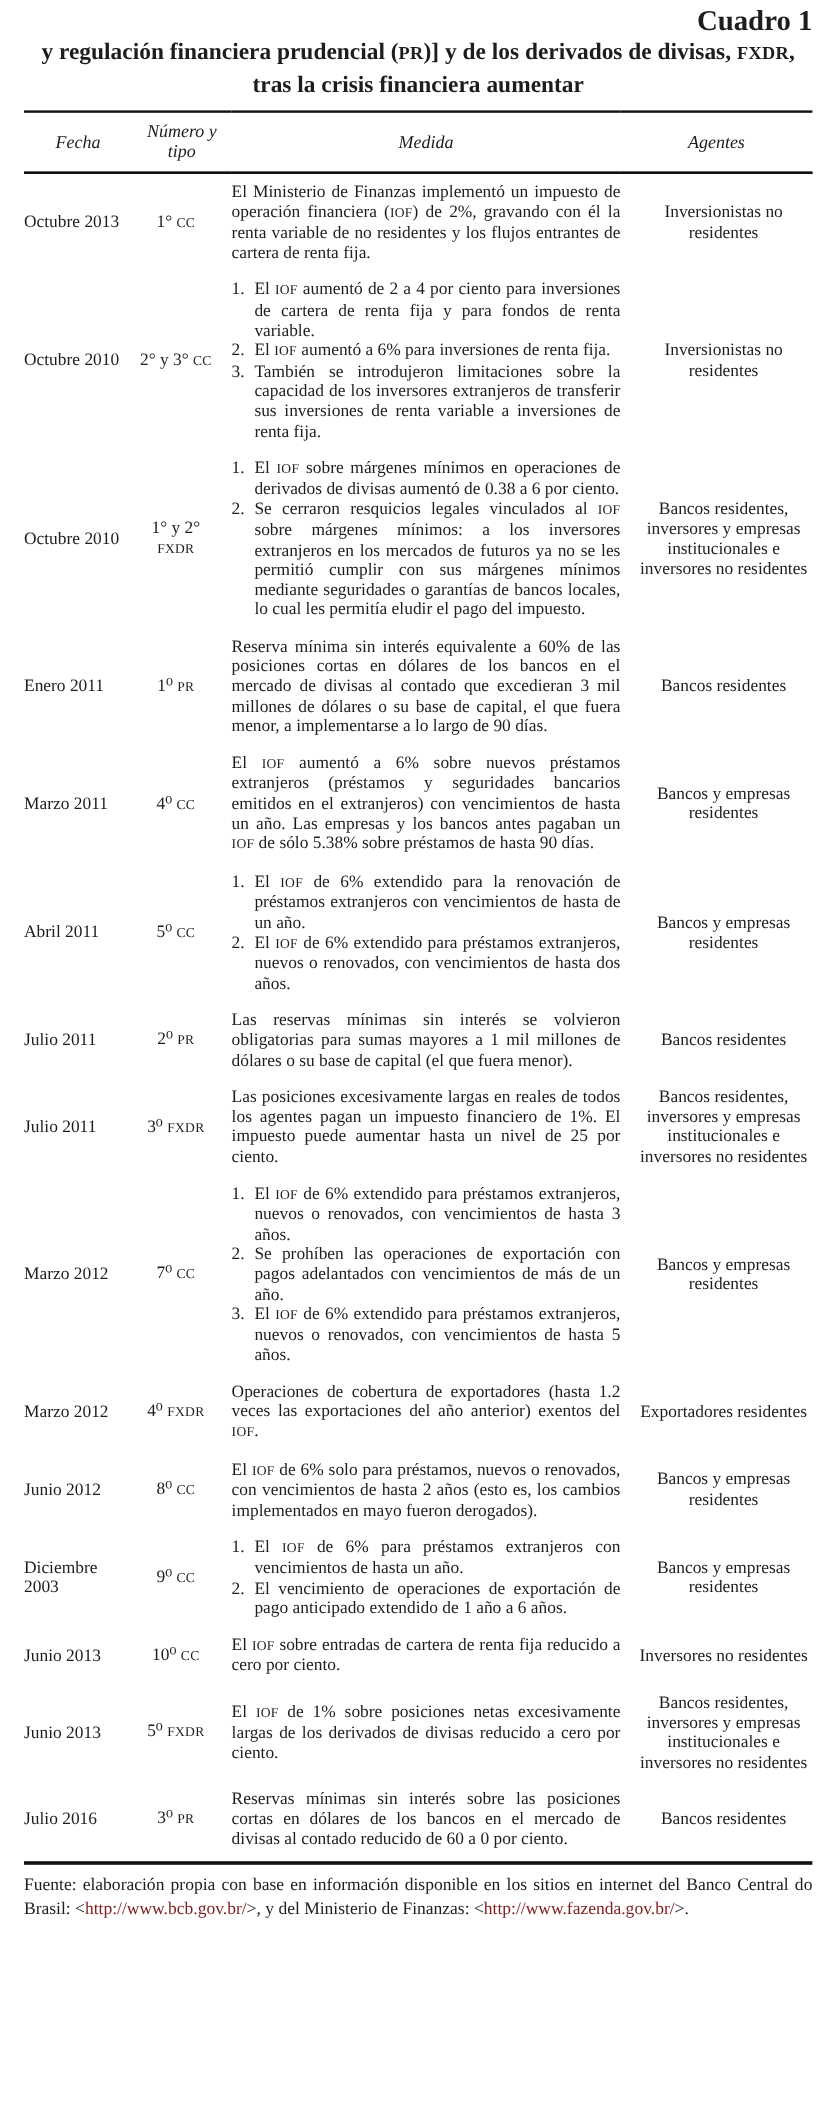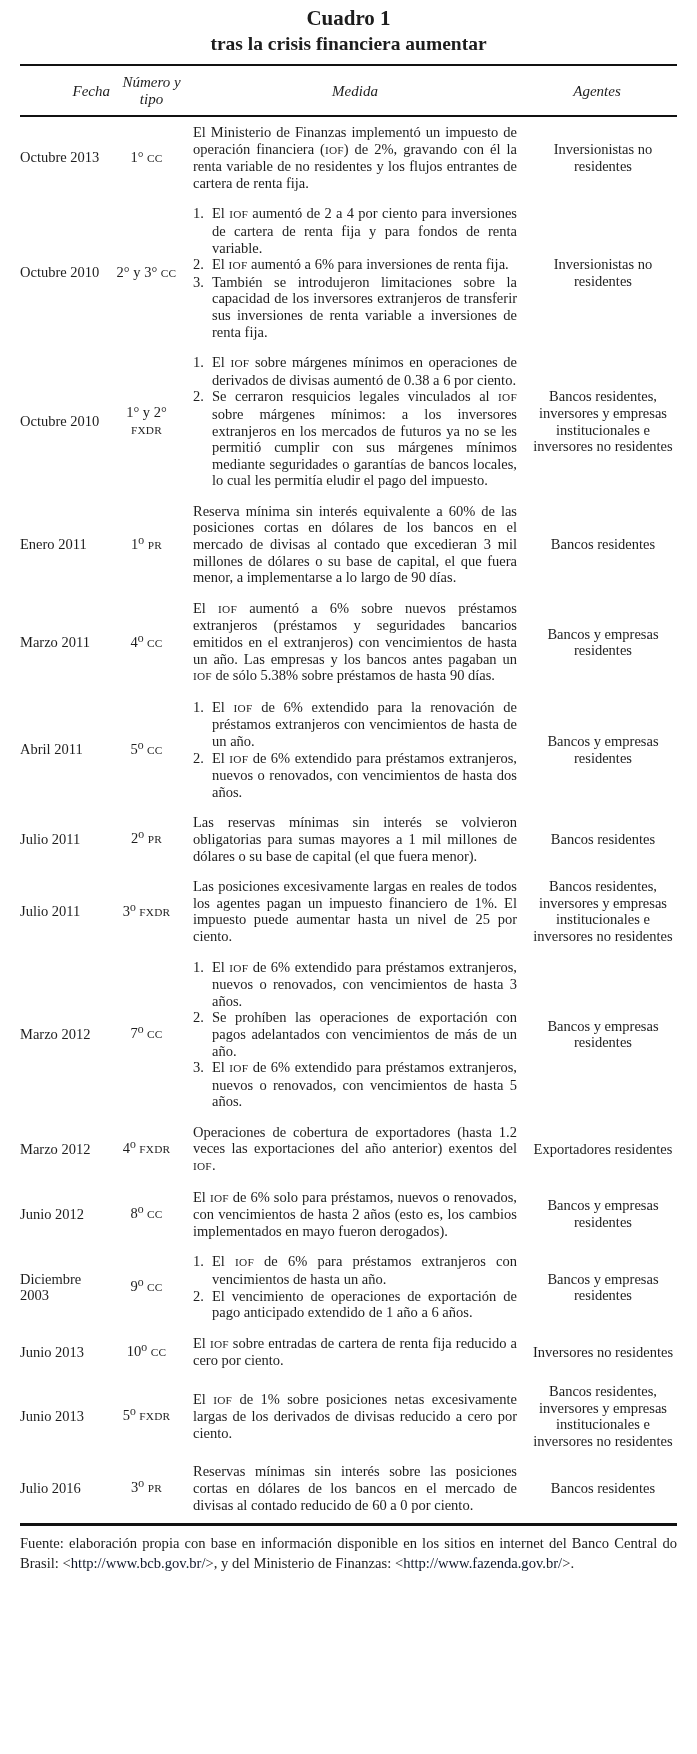--- a/index.html
+++ b/index.html
@@ -5,41 +5,41 @@
   html, body { margin:0; padding:0; background:#ffffff; }
   .page {
     width:697px;
     box-sizing:border-box;
     padding:6px 20px 16px 20px;
     font-family:"Liberation Serif","DejaVu Serif",serif;
     color:#1d1d1d;
     background:#ffffff;
   }
   .kicker {
-    text-align:center; font-weight:bold;
-    font-size:21px; line-height:24px;
+    text-align:right; font-weight:bold;
+    font-size:24px; line-height:24px;
   }
   .title-line {
     text-align:center; font-weight:bold;
     font-size:19.5px; line-height:27px;
   }
   .title-block { margin-bottom:7px; }
   table.main {
     width:100%;
     border-collapse:collapse;
     border-top:2px solid #111;
   }
   thead th {
     font-style:italic; font-weight:normal;
     font-size:15px; line-height:17px;
     padding:8px 0 7px 0;
     border-bottom:2px solid #111;
     vertical-align:middle;
   }
-  th.h-fecha { text-align:right; }
+  th.h-fecha { text-align:center; }
   th.h-num, th.h-med, th.h-ag { text-align:center; }
   td {
     vertical-align:middle;
     font-size:14.5px; line-height:16.6px;
     padding:7px 0;
   }
   td.c-fecha { padding-right:6px; }
   td.c-num   { text-align:center; padding-right:10px; }
   td.c-med   { }
   td.c-ag    { text-align:center; padding-left:12px; }
@@ -47,29 +47,30 @@
   .m-marker { flex:0 0 19px; }
   .m-text { flex:1 1 auto; text-align:justify; }
   .sc { font-size:0.78em; letter-spacing:0.02em; }
   .fuente {
     border-top:3px solid #111;
     margin-top:3px;
     padding-top:7px;
     font-size:14.6px; line-height:20px;
     text-align:justify;
   }
-  .link { color:#0f172a; cursor:pointer; }
+  .link { color:#7f1d1d; cursor:pointer; }
 </style>
 </head>
 <body>
 
 <div class="page">
 
   <div class="title-block">
     <div class="kicker">Cuadro 1</div>
+    <div class="title-line">y regulación financiera prudencial (<span class="sc">PR</span>)] y de los derivados de divisas, <span class="sc">FXDR</span>,</div>
     <div class="title-line">tras la crisis financiera aumentar</div>
   </div>
 
   <table class="main">
     <colgroup>
       <col style="width:90px">
       <col style="width:83px">
       <col style="width:324px">
       <col style="width:160px">
     </colgroup>

